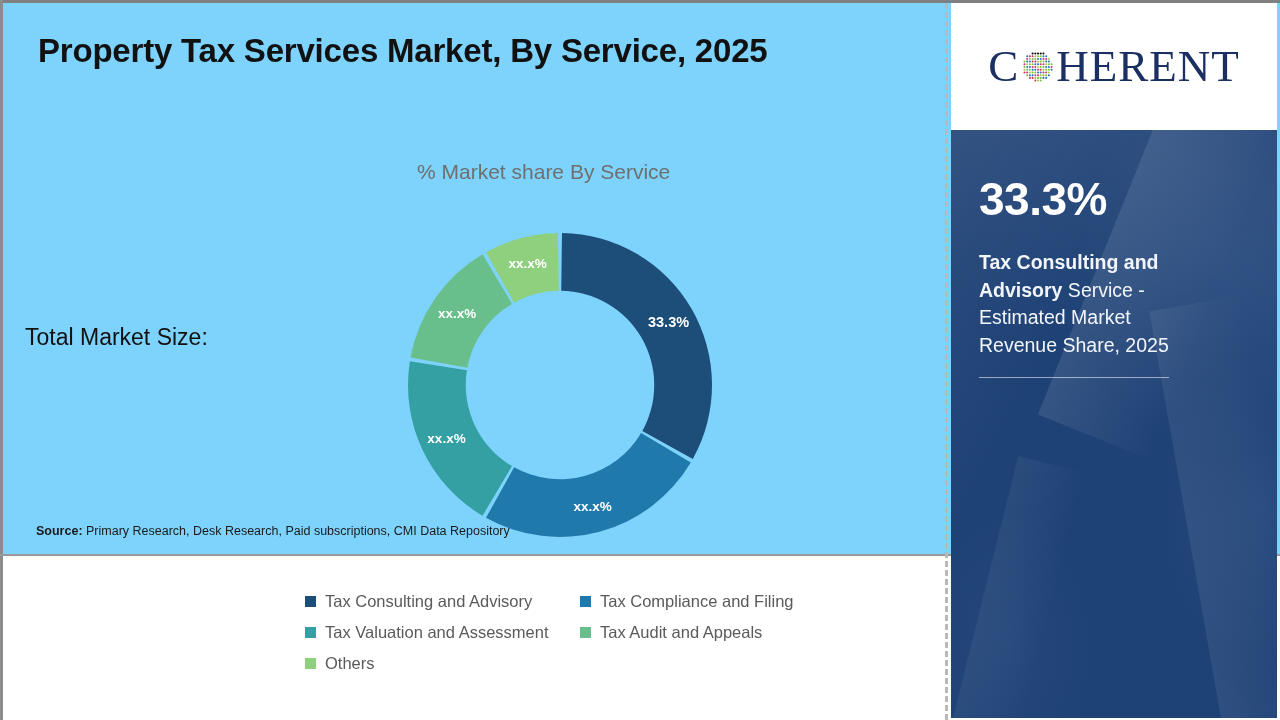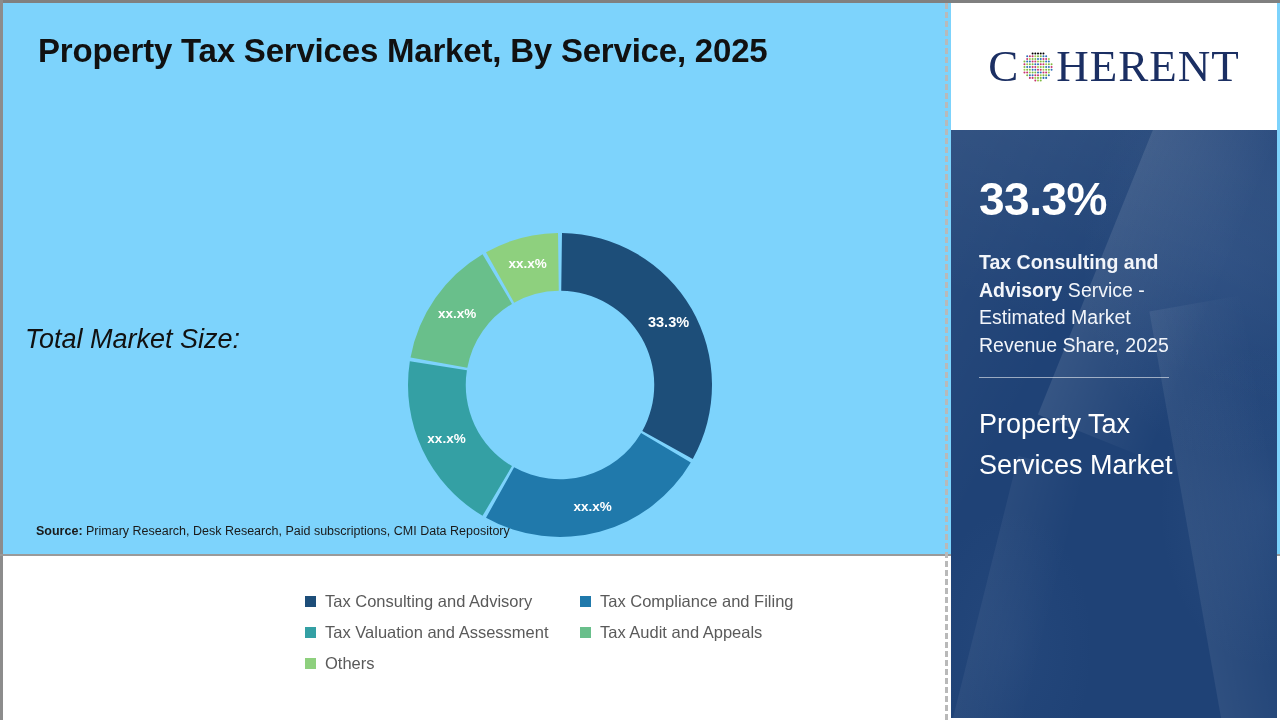--- a/index.html
+++ b/index.html
@@ -33,21 +33,21 @@
     font-size: 33px; font-weight: 700; color: #111; letter-spacing: -0.2px;
     white-space: nowrap;
   }
 
   .chart-subtitle {
     position: absolute; left: 417px; top: 160px;
     font-size: 21px; color: #6f6f6f; font-weight: 400;
   }
 
   .tms-wrap { position: absolute; left: 25px; top: 323px; }
-  .tms-label { font-size: 27px; color: #111; font-weight: 400; line-height: 1.22; font-style: italic; }
+  .tms-label { font-size: 23px; color: #111; font-weight: 400; line-height: 1.22; }
   .tms-value { font-size: 27px; color: #000; font-weight: 700; line-height: 1.28; }
 
   
   .donut-wrap {
     position: absolute; left: 400px; top: 225px; width: 320px; height: 320px;
   }
   .donut-svg { display:block; width: 320px; height: 320px; }
 
   .slice-label {
     font-family: "Liberation Sans", sans-serif;
@@ -134,20 +134,21 @@
 
 <div id="page">
 
   <div class="edge-top"></div>
   <div class="edge-left"></div>
   <div class="edge-bottom"></div>
   <div class="v-dash"></div>
 
   <div class="title">Property Tax Services Market, By Service, 2025</div>
 
+  <div class="chart-subtitle">% Market share By Service</div>
 
   <div class="tms-wrap">
     <div class="tms-label">Total Market Size:</div>
   </div>
 
   <div class="donut-wrap">
     <svg class="donut-svg" viewBox="0 0 320 320">
       <g id="donut-slices">
           <path d="M 161.98961852684437 8.013022208750925 A 152 152 0 0 1 292.77465371671144 233.9925086100435
                L 242.3202853043611 205.87535533822697 A 94.24 94.24 0 0 0 161.2335634866435 65.76807376942558 Z" fill="#1d4e79"></path>
@@ -313,17 +314,16 @@
   <div class="sidebar">
     <div class="sidebar-streak" style="left:150px;top:-40px;width:120px;height:360px;transform:rotate(22deg);"></div>
     <div class="sidebar-streak" style="left:235px;top:170px;width:95px;height:430px;transform:rotate(-10deg);opacity:.7;"></div>
     <div class="sidebar-streak" style="left:30px;top:330px;width:70px;height:300px;transform:rotate(14deg);opacity:.5;"></div>
     <div class="sb-pad">
       <div class="sb-pct">33.3%</div>
       <div class="sb-desc">
         <b>Tax Consulting and Advisory</b><span> Service - Estimated Market Revenue Share, 2025</span>
       </div>
       <div class="sb-rule"></div>
-      <div class="sb-market">Property Tax Services Market</div>
     </div>
   </div>
 
 </div>
 
 </body></html>

